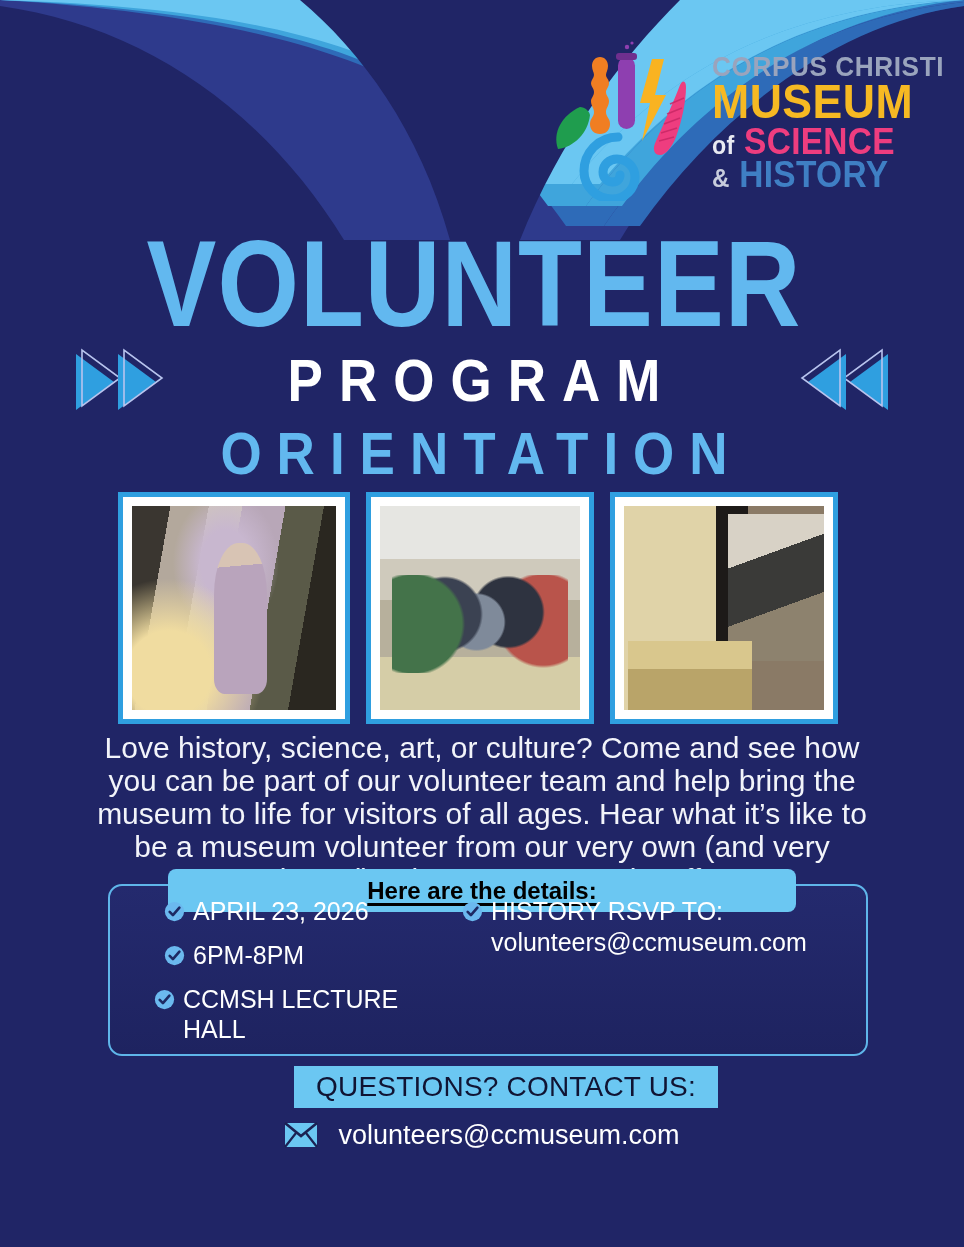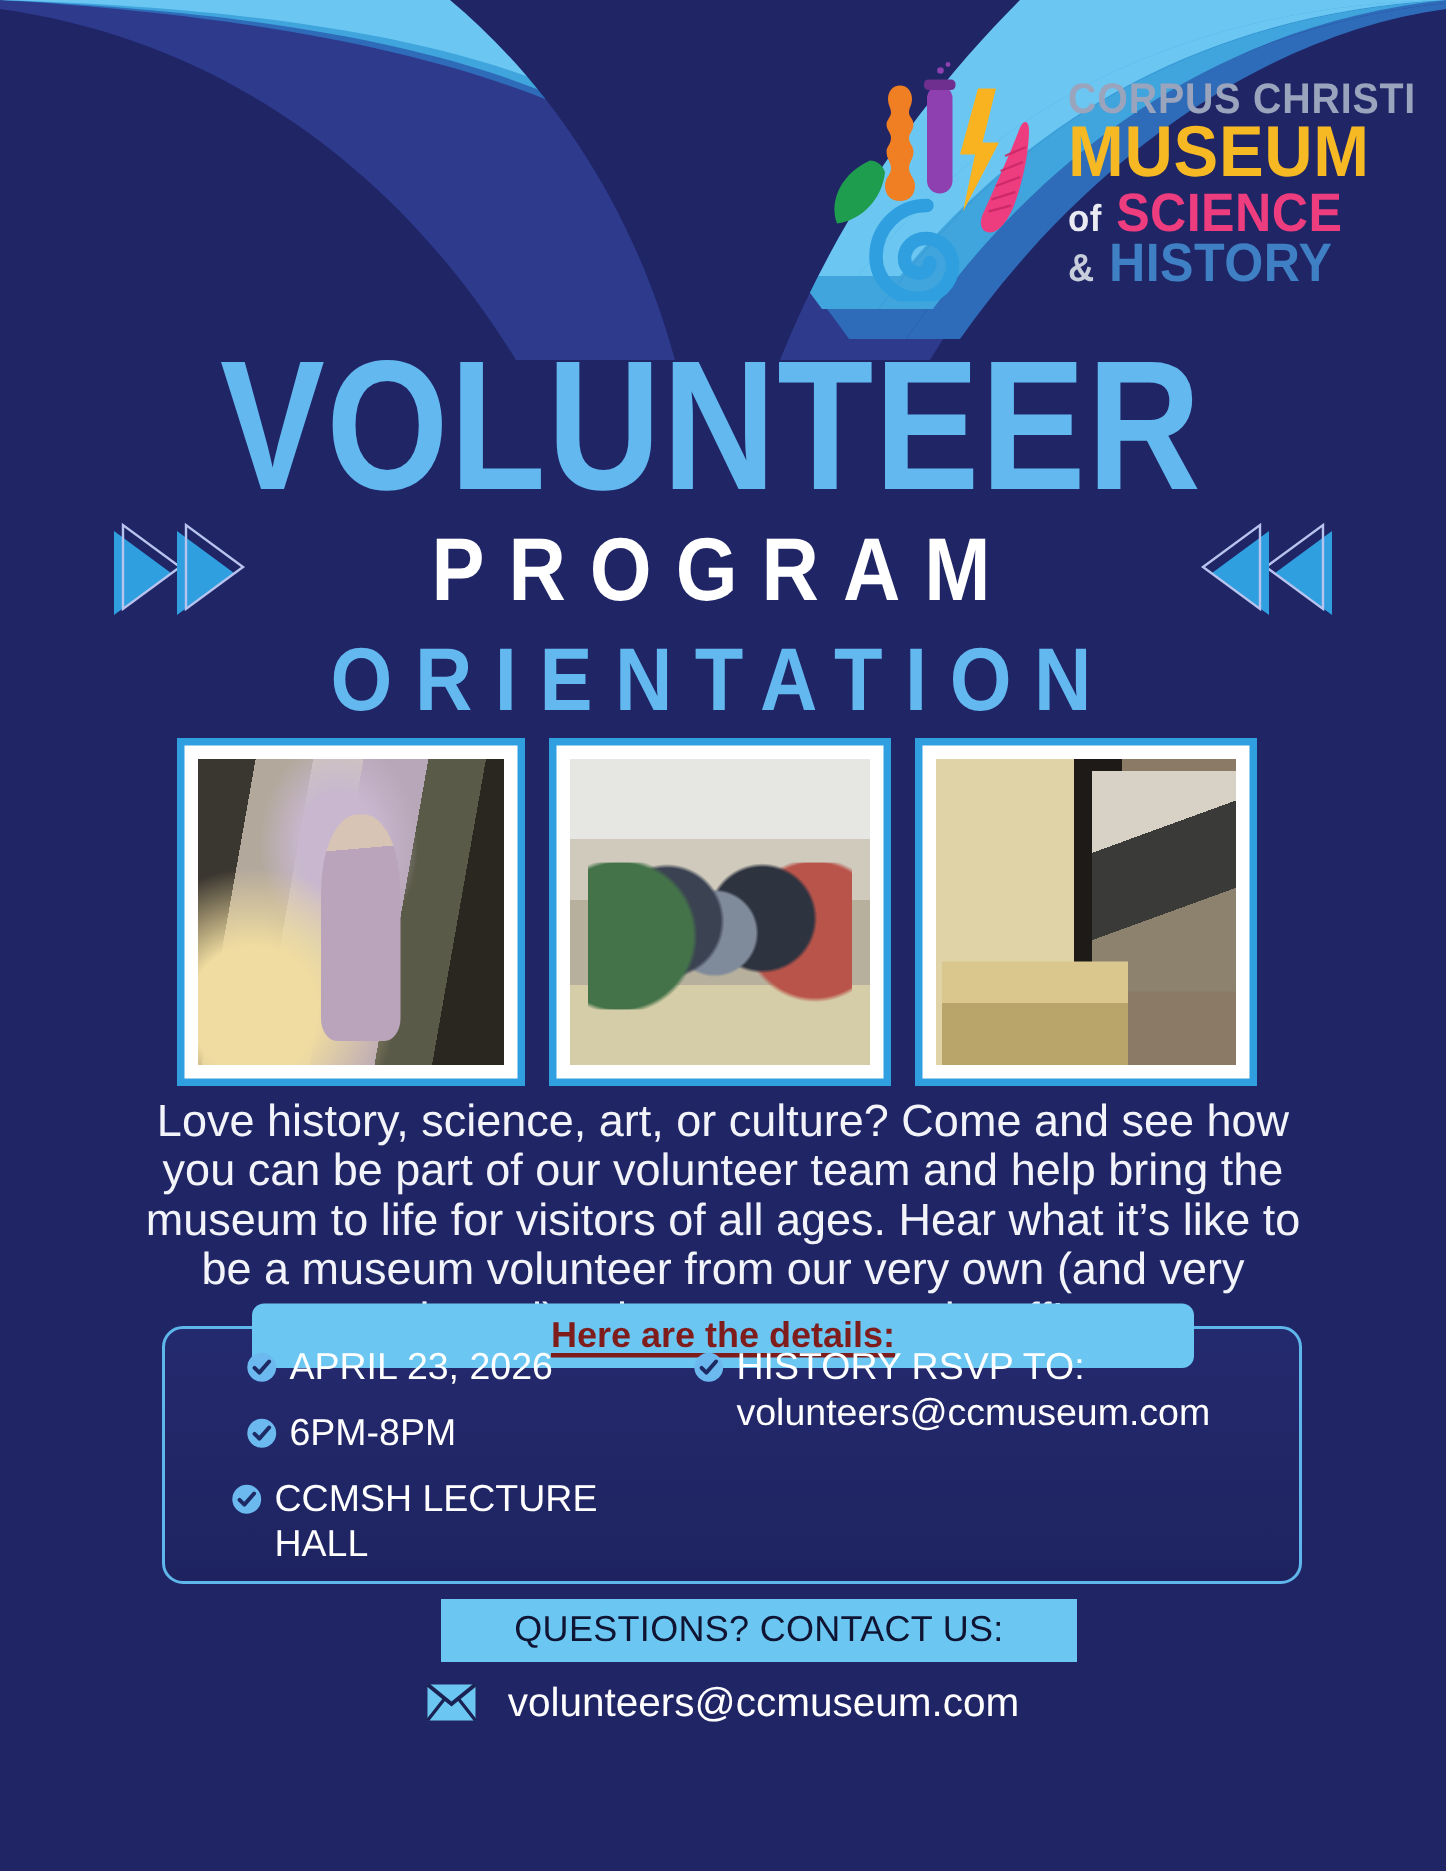--- a/index.html
+++ b/index.html
@@ -238,21 +238,21 @@
     width: 628px;
     height: 43px;
     z-index: 6;
     background: #6bc7f2;
     border-radius: 8px;
     display: flex;
     align-items: center;
     justify-content: center;
   }
   #details-banner-text {
-    color: #7f1d1d;
+    color: #000000;
     font-size: 24px;
     font-weight: 700;
     text-decoration: underline;
     text-underline-offset: 4px;
     text-decoration-thickness: 2.5px;
   }
 
   #details-cols {
     position: absolute;
     top: 896px;
@@ -293,21 +293,21 @@
     width: 424px;
     height: 42px;
     z-index: 6;
     background: #6bc7f2;
     display: flex;
     align-items: center;
     justify-content: center;
   }
   #questions-banner-text {
     color: #101433;
-    font-size: 24px;
+    font-size: 28px;
     font-weight: 400;
     letter-spacing: 0.2px;
   }
 
   #contact-row {
     position: absolute;
     top: 1113px;
     left: 0;
     width: 964px;
     height: 44px;

